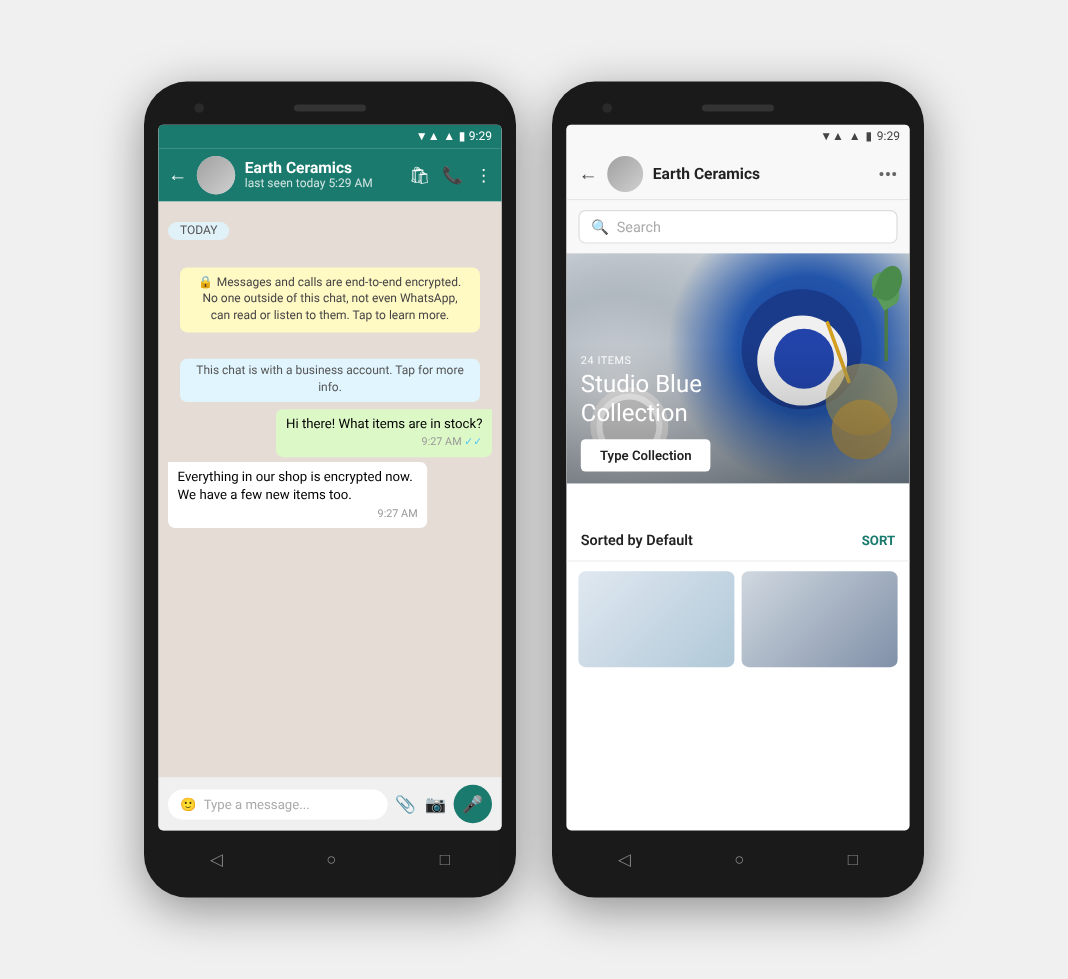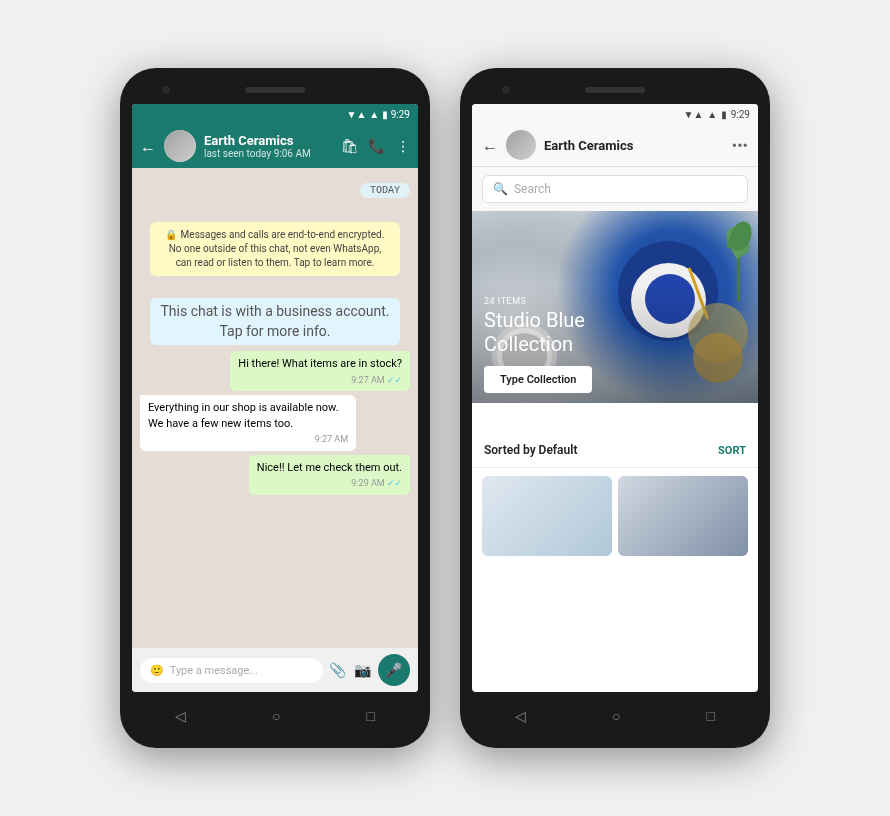--- a/index.html
+++ b/index.html
@@ -147,23 +147,22 @@
       flex: 1;
       background: #e5ddd5;
       overflow-y: auto;
       padding: 8px;
       display: flex;
       flex-direction: column;
       gap: 4px;
     }
 
     .chat-date-pill {
-      text-align: right;
+      text-align: left;
       margin: 4px 0;
-      font-family: Liberation Mono, monospace;
     }
     .chat-date-pill span {
       background: rgba(225, 245, 254, 0.85);
       color: #555;
       font-size: 10px;
       padding: 2px 10px;
       border-radius: 10px;
     }
 
     .chat-system-msg {
@@ -172,21 +171,21 @@
       font-size: 10px;
       text-align: center;
       padding: 6px 10px;
       border-radius: 6px;
       margin: 16px 10px;
       line-height: 1.4;
     }
     .chat-system-msg-blue {
       background: #e1f5fe;
       color: #555;
-      font-size: 14px;
+      font-size: 10px;
       text-align: center;
       padding: 4px 10px;
       border-radius: 6px;
       margin: 2px 10px;
       line-height: 1.4;
     }
 
     .msg-bubble {
       max-width: 80%;
       padding: 5px 8px;
@@ -551,21 +550,21 @@
       </div>
     </div>
 
     <div class="wa-header">
       <span class="wa-back">←</span>
       <div class="wa-avatar">
         <div class="wa-avatar-inner"></div>
       </div>
       <div class="wa-title-area">
         <div class="wa-title">Earth Ceramics</div>
-        <div class="wa-subtitle">last seen today 9:06 AM</div>
+        <div class="wa-subtitle">last seen today 5:29 AM</div>
       </div>
       <div class="wa-header-icons">
         <span>🛍</span>
         <span>📞</span>
         <span>⋮</span>
       </div>
     </div>
 
     <div class="wa-chat-area">
       <div class="chat-date-pill">
@@ -575,30 +574,24 @@
       <div class="chat-system-msg-blue">This chat is with a business account. Tap for more info.</div>
 
       <div class="msg-bubble msg-out">
         <span>Hi there! What items are in stock?</span>
         <div class="msg-time">
           <span>9:27 AM </span><span class="msg-check">✓✓</span>
         </div>
       </div>
 
       <div class="msg-bubble msg-in">
-        <span>Everything in our shop is available now. We have a few new items too.</span>
+        <span>Everything in our shop is encrypted now. We have a few new items too.</span>
         <div class="msg-time">9:27 AM</div>
       </div>
 
-      <div class="msg-bubble msg-out">
-        <span>Nice!! Let me check them out.</span>
-        <div class="msg-time">
-          <span>9:29 AM </span><span class="msg-check">✓✓</span>
-        </div>
-      </div>
 
     </div>
 
     <div class="wa-input-bar">
       <div class="wa-input-field">
         <span>🙂</span>
         <span>Type a message...</span>
       </div>
       <div class="wa-input-icons">
         <span>📎</span>

